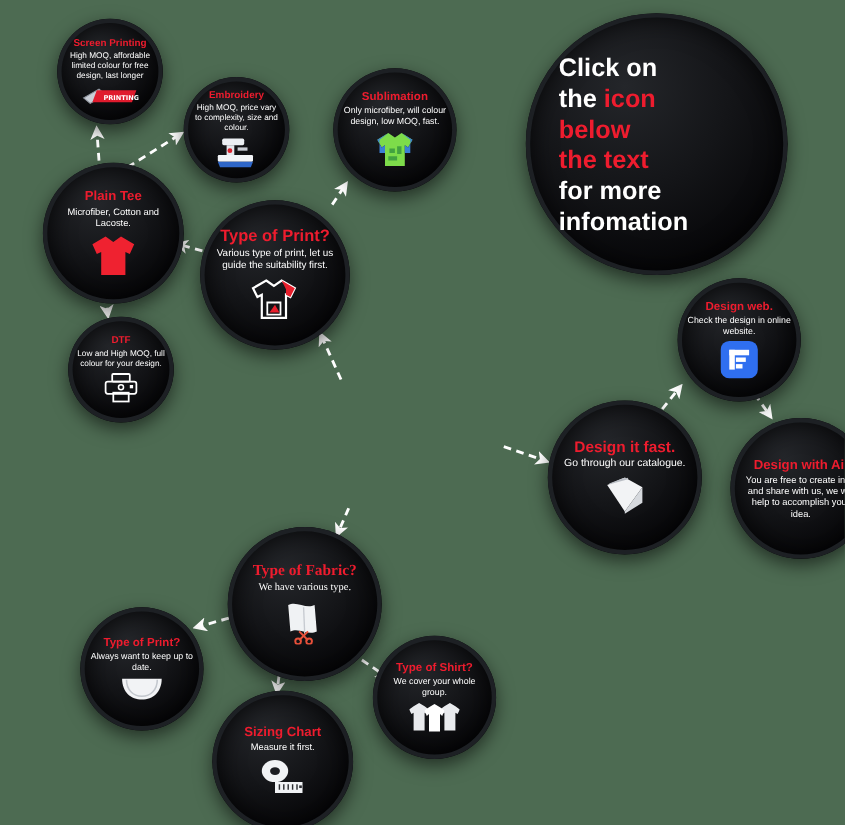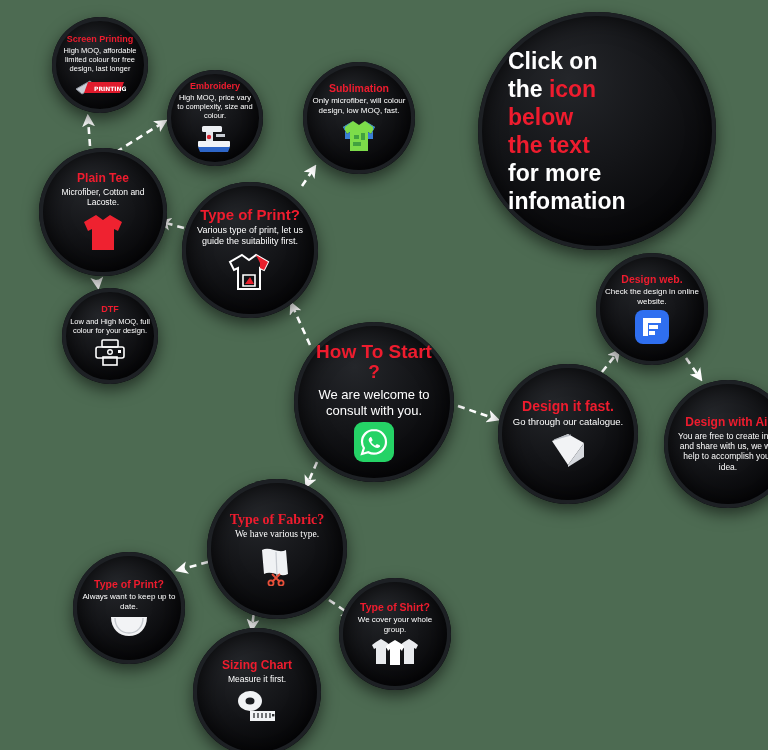--- a/index.html
+++ b/index.html
@@ -79,21 +79,21 @@
 
   
   #n-screen     {left:38px;  top:17px;}
   #n-embroidery {left:153px; top:70px;}
   #n-sublim    {left:289px; top:62px;}
   #n-note      {left:464px; top:12px;}
   #n-plaintee  {left:25px;  top:148px;}
   #n-print     {left:168px; top:182px;}
   #n-dtf       {left:48px;  top:288px;}
   #n-center    {left:280px; top:322px;}
-  #n-web       {left:582px; top:253px;}
+  #n-web       {left:602px; top:253px;}
   #n-fast      {left:484px; top:364px;}
   #n-ai        {left:650px; top:380px;}
   #n-fabric    {left:193px; top:479px;font-family:Liberation Serif, serif;}
   #n-neck      {left:59px;  top:552px;}
   #n-sizing    {left:179px; top:628px;}
   #n-shirt     {left:325px; top:578px;}
 </style>
 </head>
 <body style="background: rgb(77, 107, 82);">
 
@@ -203,31 +203,20 @@
       <svg width="32" height="28" viewBox="0 0 32 28">
         <rect x="8" y="1" width="16" height="7" rx="1" fill="none" stroke="#ffffff" stroke-width="1.6"></rect>
         <rect x="2" y="8" width="28" height="11" rx="2" fill="none" stroke="#ffffff" stroke-width="1.6"></rect>
         <rect x="9" y="18" width="14" height="8" fill="none" stroke="#ffffff" stroke-width="1.6"></rect>
         <circle cx="16" cy="13" r="2.3" fill="none" stroke="#ffffff" stroke-width="1.4"></circle>
         <rect x="24" y="11" width="3" height="3" fill="#ffffff"></rect>
       </svg>
     </div>
   </div>
 
-  <div class="node sz-center" id="n-center">
-    <div class="title">How To Start ?</div>
-    <div class="desc">We are welcome to consult with you.</div>
-    <div class="icon">
-      <svg width="40" height="40" viewBox="0 0 40 40">
-        <rect x="0" y="0" width="40" height="40" rx="9" fill="#25D366"></rect>
-        <path d="M20,8 C13.4,8 8,13.2 8,19.7 c0,2.3 0.7,4.5 1.9,6.3 L8,32 l6.3,-1.8 c1.7,0.9 3.7,1.4 5.7,1.4 c6.6,0 12,-5.2 12,-11.7 C32,13.2 26.6,8 20,8 z" fill="none" stroke="#ffffff" stroke-width="2.2"></path>
-        <path d="M16,15.5 c0.4,-0.6 1.3,-0.5 1.6,0.2 l0.9,2.1 c0.2,0.5 0,0.9 -0.4,1.2 l-0.6,0.5 c-0.3,0.2 -0.3,0.5 -0.1,0.8 c0.8,1.4 2,2.5 3.5,3.2 c0.3,0.1 0.6,0.1 0.8,-0.2 l0.6,-0.7 c0.3,-0.4 0.8,-0.5 1.2,-0.3 l2,1 c0.7,0.3 0.8,1.2 0.2,1.7 c-1.3,1.1 -3,1.2 -4.6,0.5 c-2.7,-1.2 -4.8,-3.3 -6,-5.9 c-0.7,-1.5 -0.6,-3.1 0.9,-4.1 z" fill="#ffffff"></path>
-      </svg>
-    </div>
-  </div>
 
   <div class="node sz-md" id="n-web">
     <div class="title">Design web.</div>
     <div class="desc">Check the design in online website.</div>
     <div class="icon">
       <svg width="34" height="34" viewBox="0 0 34 34">
         <rect x="0" y="0" width="34" height="34" rx="8" fill="#2f6ff0"></rect>
         <rect x="8" y="8" width="18" height="5" fill="#ffffff"></rect>
         <rect x="8" y="8" width="5" height="18" fill="#ffffff"></rect>
         <rect x="14" y="15" width="9" height="4" fill="#ffffff"></rect>

